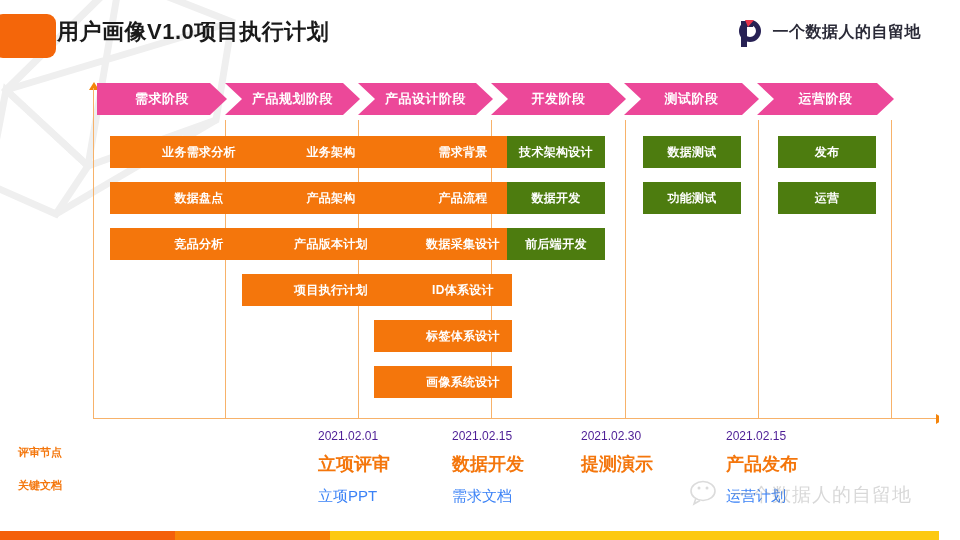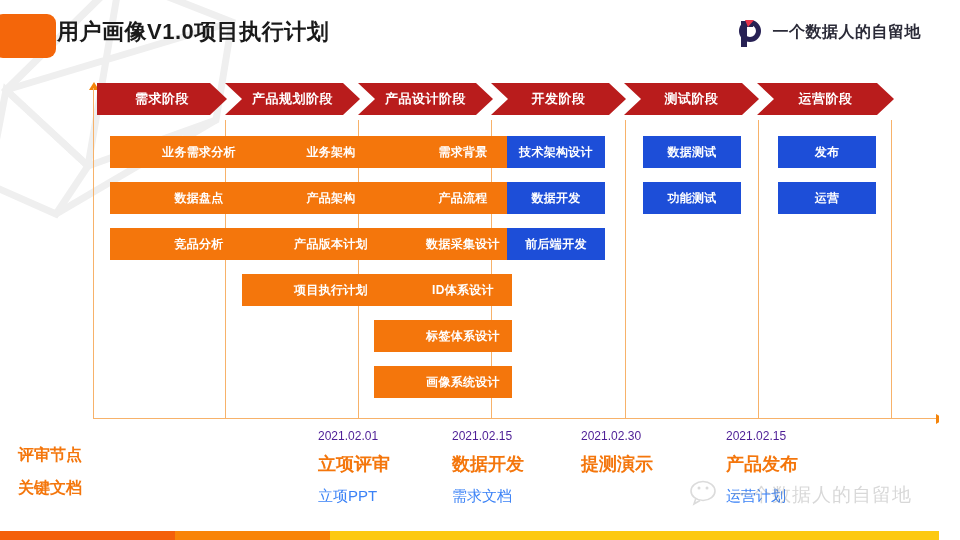--- a/index.html
+++ b/index.html
@@ -44,21 +44,21 @@
   .axis-h-arrow{
     position:absolute;left:936px;top:414px;width:0;height:0;
     border-top:5px solid transparent;border-bottom:5px solid transparent;
     border-left:9px solid #F4840A;
   }
   .col-divider{position:absolute;top:120px;width:1.4px;height:299px;background:#F7B26A;}
 
   
   .phasebar{position:absolute;left:97px;top:83px;height:32px;width:797px;}
   .phase-seg{
-    position:absolute;top:0;height:32px;background:#b91c1c;
+    position:absolute;top:0;height:32px;background:#ec4899;
     display:flex;align-items:center;justify-content:center;
   }
   .phase-seg.first{
     clip-path:polygon(0 0, calc(100% - 17px) 0, 100% 50%, calc(100% - 17px) 100%, 0 100%);
   }
   .phase-seg.mid{
     clip-path:polygon(0 0, calc(100% - 17px) 0, 100% 50%, calc(100% - 17px) 100%, 0 100%, 17px 50%);
   }
   .phase-seg.last{
     clip-path:polygon(0 0, calc(100% - 17px) 0, 100% 50%, calc(100% - 17px) 100%, 0 100%, 17px 50%);
@@ -67,25 +67,25 @@
     font-size:13px;font-weight:bold;color:#ffffff;white-space:nowrap;letter-spacing:.5px;
   }
 
   
   .col{position:absolute;top:136px;display:flex;flex-direction:column;align-items:center;gap:14px;}
   .task{
     width:98px;height:32px;display:flex;align-items:center;justify-content:center;
     font-size:12px;font-weight:bold;color:#ffffff;white-space:nowrap;letter-spacing:.3px;
   }
   .task.orange{background:#F4760C;padding-left:40px;}
-  .task.amber{background:#1d4ed8;}
+  .task.amber{background:#4d7c0f;}
 
   
   .row-label{
-    position:absolute;left:18px;font-size:16px;font-weight:bold;color:#F4760C;white-space:nowrap;
+    position:absolute;left:18px;font-size:11px;font-weight:bold;color:#F4760C;white-space:nowrap;
   }
   .ms{position:absolute;width:150px;}
   .ms-date{font-size:12px;color:#4c1d95;white-space:nowrap;}
   .ms-name{font-size:18px;font-weight:bold;color:#F4760C;white-space:nowrap;margin-top:9px;}
   .ms-doc{font-size:15px;color:#3b82f6;white-space:nowrap;margin-top:11px;}
 
   
   .watermark{
     position:absolute;left:690px;top:478px;height:34px;
     display:flex;align-items:center;gap:8px;opacity:.30;pointer-events:none;

